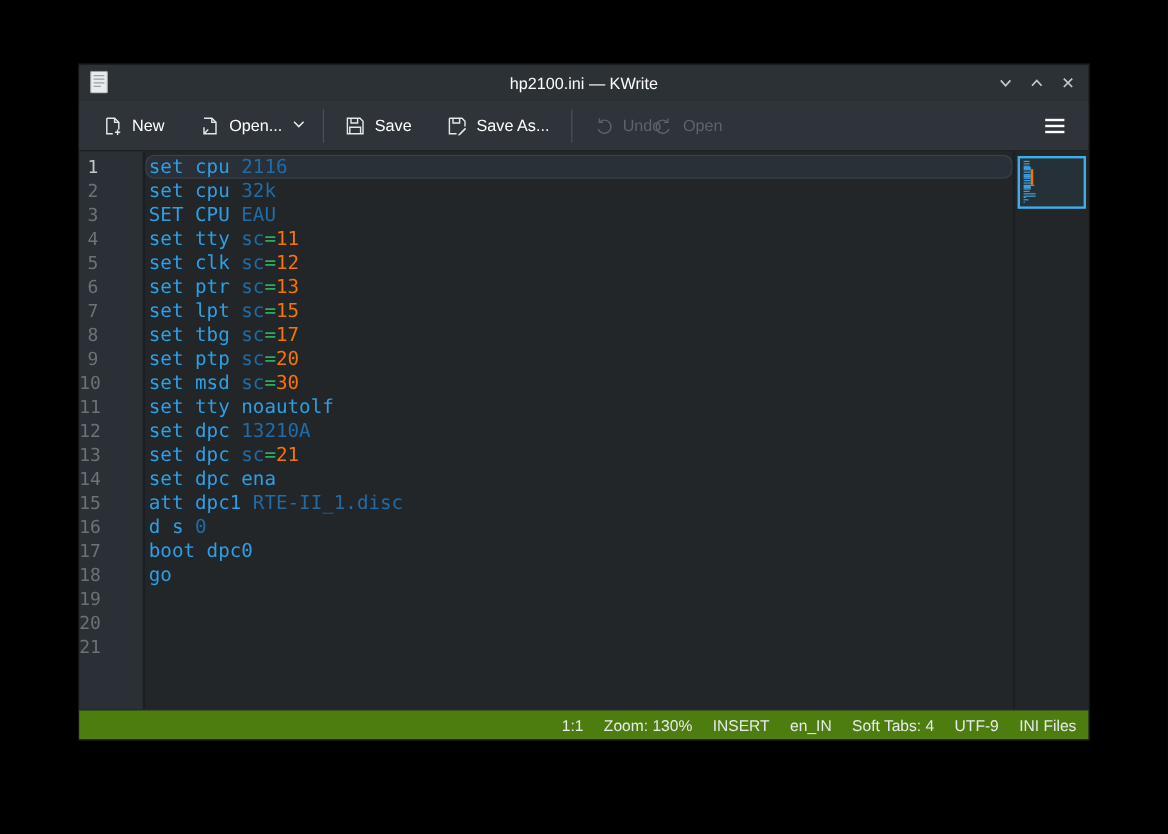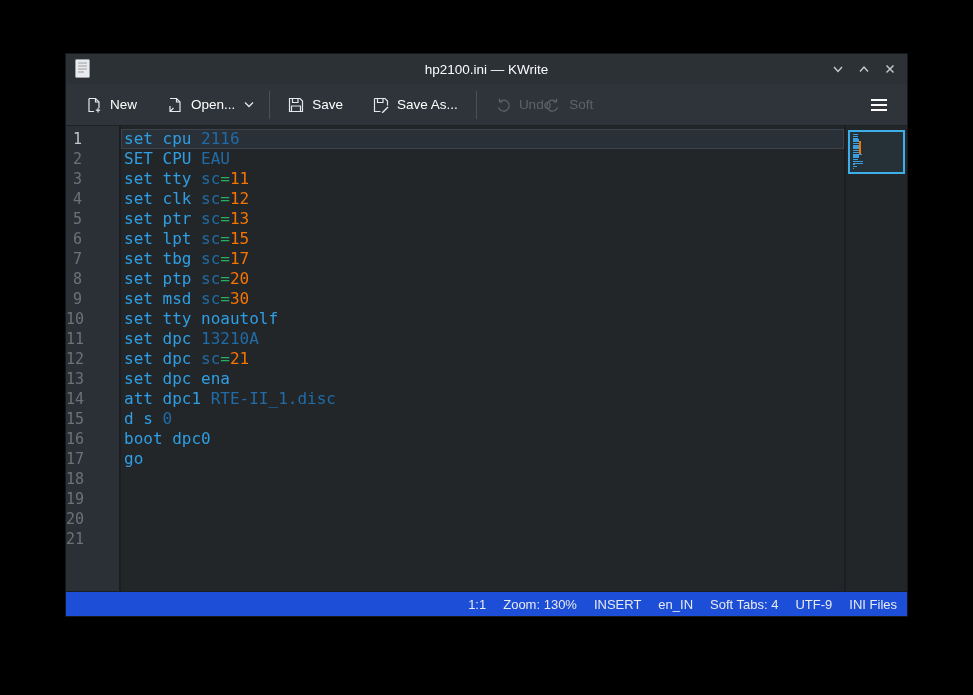--- a/index.html
+++ b/index.html
@@ -59,41 +59,41 @@
   .lnum.cur { color:#c2c6ca; }
   .code {
     flex:1 1 auto; padding-top:3px; padding-left:3px; position:relative;
     font-family:"DejaVu Sans Mono", monospace; font-size:16px;
     overflow:hidden; cursor:text;
   }
   .cline { height:20px; line-height:20px; white-space:pre; }
   .cline.cur {
     background:#2a3038;
     box-shadow:inset 0 0 0 1px #3b424b;
-    margin-left:-3px; padding-left:3px;
+    margin-left:-3px; padding-left:3px;border-radius:8px;
   }
   .tok-k { color:var(--c-keyword); }
   .tok-v { color:var(--c-value); }
   .tok-e { color:var(--c-equals); }
   .tok-n { color:var(--c-number); }
   
   .minimap {
     width:63px; flex:0 0 auto; background:#232629;
     border-left:2px solid #1b1e22; position:relative; cursor:pointer;
   }
   .map-view {
     position:absolute; left:2px; right:2px; top:4px; height:44px;
     border:2px solid var(--c-accent); background:rgba(61,174,233,0.08);
     padding:2px 0 0 3px; cursor:grab;
   }
   .mini-line { height:1.2px; margin-bottom:0.6px; background:#3d9edd; }
   .mini-orange { position:absolute; left:9px; top:9px; width:1.5px; height:13px; background:#f67400; }
   
   .statusbar {
-    height:25px; flex:0 0 auto; background:#1d4ed8;
+    height:25px; flex:0 0 auto; background:#4d7c0f;
     border-top:1px solid #1b1e22;
     display:flex; align-items:center; justify-content:flex-end;
     gap:17px; padding-right:10px;
     color:#e8eaec; font-size:13px;
   }
   .sb-item { cursor:pointer; white-space:nowrap; }
 </style>
 </head>
 <body>
 
@@ -178,21 +178,21 @@
       <span>Undo</span>
     </div>
     <div class="tb-btn" style="margin-left:14px">
       
     </div>
     <div class="tb-btn disabled" style="margin-left:-52px">
       <svg width="16" height="16" viewBox="0 0 16 16">
         <path d="M11.5,5 a5.5,5.5 0 1 0 1,5.5"></path>
         <polyline points="11.5,1.8 11.5,5 8.2,5"></polyline>
       </svg>
-      <span>Soft</span>
+      <span>Open</span>
     </div>
     <div class="tb-spacer"></div>
     <div class="hamburger">
       <span></span>
         <span></span>
         <span></span>
     </div>
   </div>
 
   <div class="editor">
@@ -214,20 +214,21 @@
         <div class="lnum">15</div>
         <div class="lnum">16</div>
         <div class="lnum">17</div>
         <div class="lnum">18</div>
         <div class="lnum">19</div>
         <div class="lnum">20</div>
         <div class="lnum">21</div>
       </div>
     <div class="code">
         <div class="cline cur"><span class="tok-k">set cpu </span><span class="tok-v">2116</span></div>
+        <div class="cline"><span class="tok-k">set cpu </span><span class="tok-v">32k</span></div>
         <div class="cline"><span class="tok-k">SET CPU </span><span class="tok-v">EAU</span></div>
         <div class="cline"><span class="tok-k">set tty </span><span class="tok-v">sc</span><span class="tok-e">=</span><span class="tok-n">11</span></div>
         <div class="cline"><span class="tok-k">set clk </span><span class="tok-v">sc</span><span class="tok-e">=</span><span class="tok-n">12</span></div>
         <div class="cline"><span class="tok-k">set ptr </span><span class="tok-v">sc</span><span class="tok-e">=</span><span class="tok-n">13</span></div>
         <div class="cline"><span class="tok-k">set lpt </span><span class="tok-v">sc</span><span class="tok-e">=</span><span class="tok-n">15</span></div>
         <div class="cline"><span class="tok-k">set tbg </span><span class="tok-v">sc</span><span class="tok-e">=</span><span class="tok-n">17</span></div>
         <div class="cline"><span class="tok-k">set ptp </span><span class="tok-v">sc</span><span class="tok-e">=</span><span class="tok-n">20</span></div>
         <div class="cline"><span class="tok-k">set msd </span><span class="tok-v">sc</span><span class="tok-e">=</span><span class="tok-n">30</span></div>
         <div class="cline"><span class="tok-k">set tty noautolf</span></div>
         <div class="cline"><span class="tok-k">set dpc </span><span class="tok-v">13210A</span></div>

